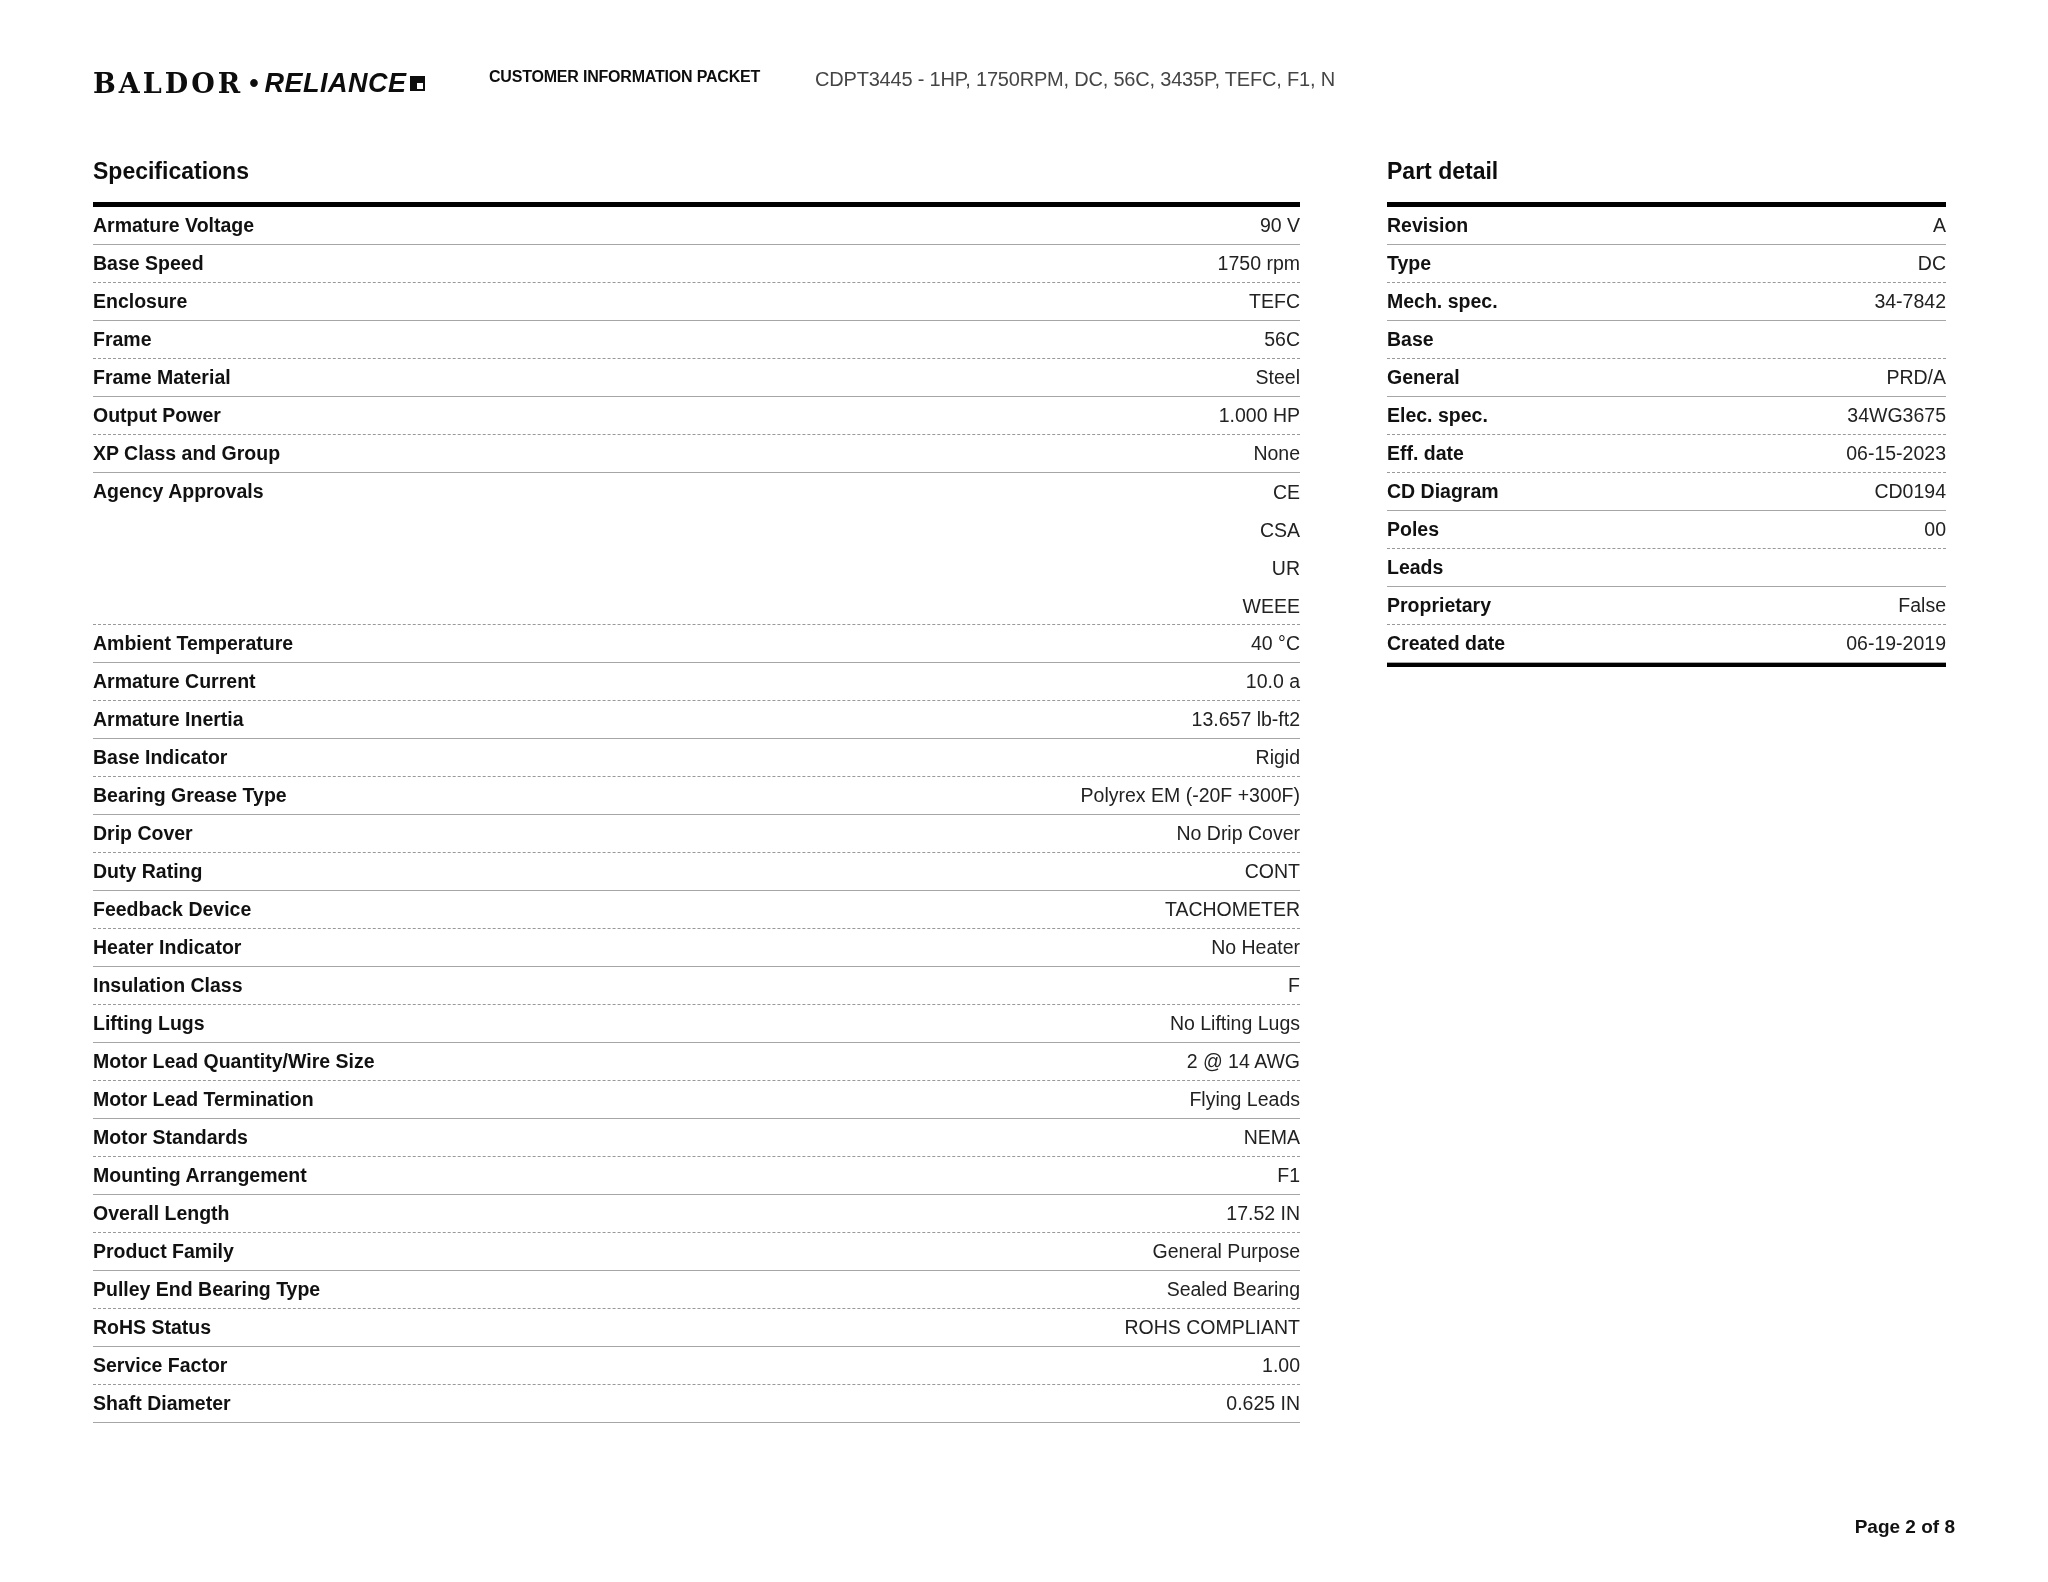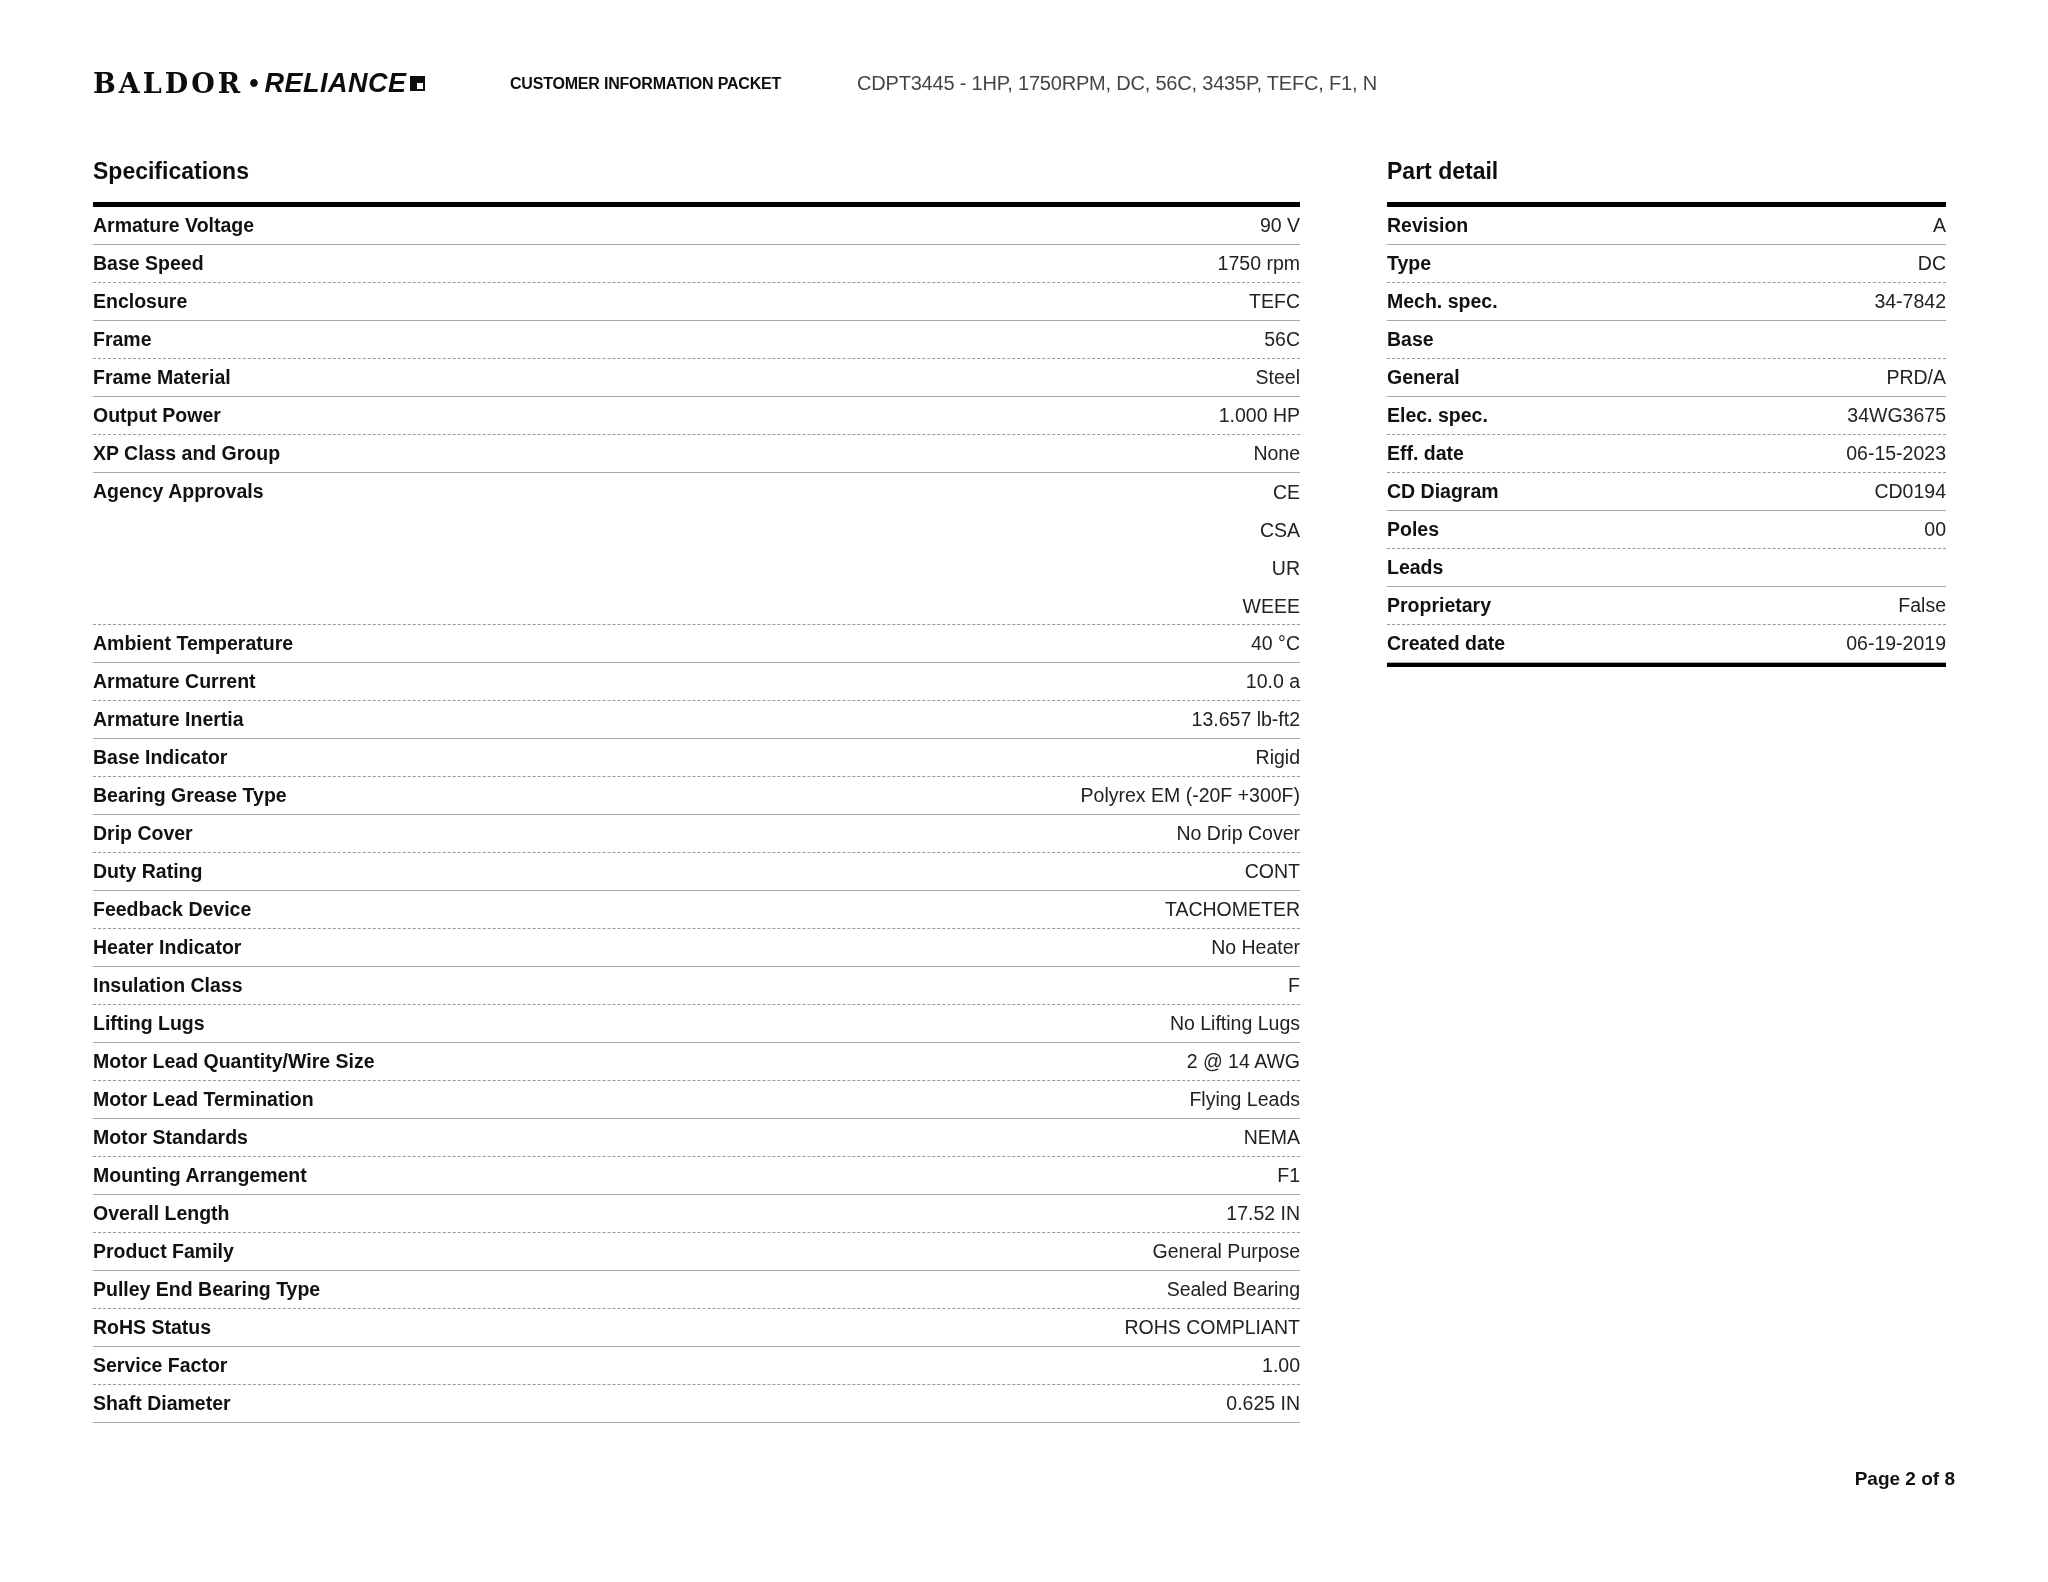--- a/index.html
+++ b/index.html
@@ -2,21 +2,21 @@
 <html><head>
 <meta charset="utf-8">
 <style>
   html,body{margin:0;padding:0;}
   body{
     width:2048px;height:1582px;position:relative;background:#ffffff;
     font-family:"Liberation Sans", sans-serif;color:#1a1a1a;
     -webkit-font-smoothing:antialiased;
   }
   
-  .header{position:absolute;left:93px;top:68px;display:flex;align-items:center;gap:21px;}
+  .header{position:absolute;left:93px;top:68px;display:flex;align-items:flex-start;}
   .logo{width:396px;display:flex;align-items:center;white-space:nowrap;}
   .logo .baldor{
     font-family:"DejaVu Serif", serif;font-weight:bold;font-size:27px;
     letter-spacing:3px;color:#0d0d0d;
   }
   .logo .dot{font-size:27px;font-weight:bold;margin:0 6px;color:#0d0d0d;}
   .logo .reliance{
     font-family:"Liberation Sans", sans-serif;font-weight:bold;font-style:italic;
     font-size:27px;letter-spacing:0.5px;color:#0d0d0d;
   }
@@ -37,21 +37,21 @@
     height:38px;box-sizing:border-box;border-bottom:1px solid #a6a6a6;
     font-size:19.5px;
   }
   .row.sep-dashed{border-bottom:1px dashed #999;}
   .row .lab{font-weight:bold;line-height:37px;color:#111;white-space:nowrap;}
   .row .val{text-align:right;line-height:37px;color:#222;white-space:nowrap;}
   .row.multi .val div{line-height:38px;}
   .section.part .rows{border-bottom:4px solid #000;}
 
   
-  .footer{position:absolute;right:93px;top:1468px;font-size:19px;font-weight:bold;color:#111;}
+  .footer{position:absolute;right:93px;top:1516px;font-size:19px;font-weight:bold;color:#111;}
 </style>
 </head>
 <body>
 
 <div class="header">
   <span class="logo">
     <span class="baldor">BALDOR</span>
     <span class="dot">•</span>
     <span class="reliance">RELIANCE</span>
     <span class="logo-mark"></span>

